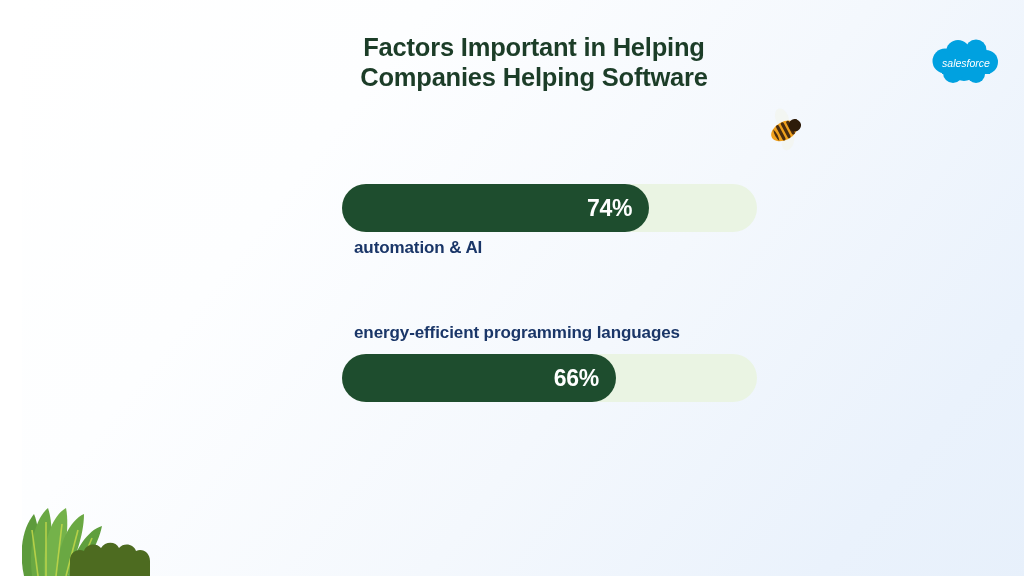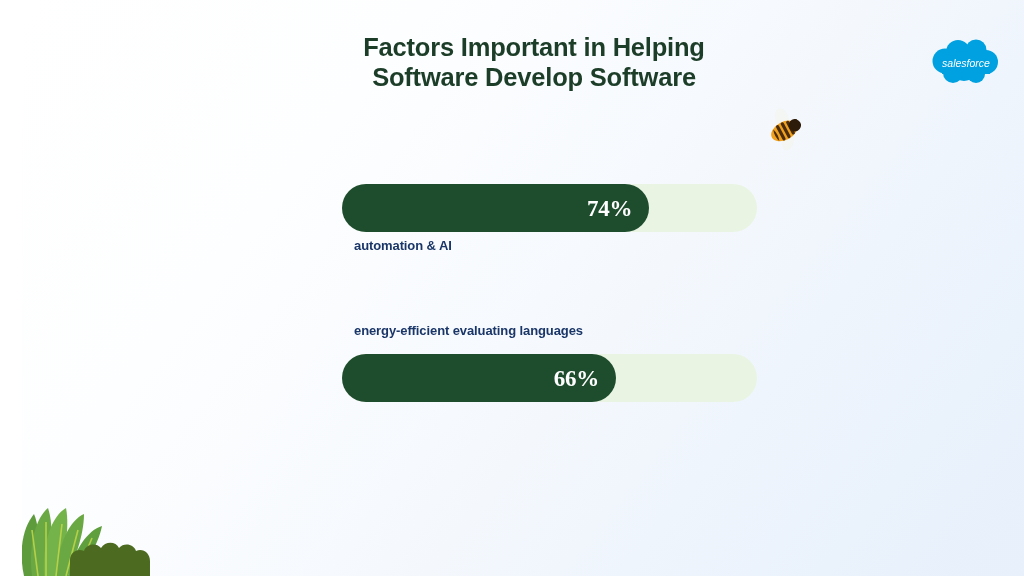--- a/index.html
+++ b/index.html
@@ -52,21 +52,20 @@
   .bar-row {
     position: relative;
     height: 85px;
   }
   .bar-track {
     position: relative;
     width: 415px;
     height: 48px;
     background: #eaf4e3;
     border-radius: 24px;
-    font-family: Liberation Serif, serif;
   }
   .bar-fill {
     position: absolute;
     left: 0;
     top: 0;
     height: 48px;
     background: #1e4d2e;
     border-radius: 24px;
     display: flex;
     align-items: center;
@@ -79,21 +78,21 @@
     font-size: 23px;
     font-weight: bold;
     letter-spacing: -0.3px;
     line-height: 1;
   }
   .bar-label {
     position: absolute;
     left: 12px;
     top: 54px;
     color: #1a3668;
-    font-size: 13px;
+    font-size: 17px;
     font-weight: bold;
     white-space: nowrap;
     letter-spacing: -0.1px;
   }
 
   
   .sf-logo {
     position: absolute;
     left: 906px;
     top: 36px;
@@ -123,21 +122,21 @@
   }
   .foliage svg { display: block; }
 </style>
 </head>
 <body>
 
 <div id="slide">
 
   <div class="title">
     <span class="title-line">Factors Important in Helping</span>
-    <span class="title-line">Software Develop Software</span>
+    <span class="title-line">Companies Helping Software</span>
   </div>
 
   <div class="sf-logo">
     <svg width="76" height="52" viewBox="0 0 76 52" xmlns="http://www.w3.org/2000/svg">
       <g>
         <circle cx="30" cy="16" r="12" fill="#00a1e0"></circle>
         <circle cx="48" cy="14" r="10.5" fill="#00a1e0"></circle>
         <circle cx="17" cy="25" r="12.5" fill="#00a1e0"></circle>
         <circle cx="58" cy="26" r="12" fill="#00a1e0"></circle>
         <circle cx="36" cy="30" r="15" fill="#00a1e0"></circle>
@@ -173,21 +172,21 @@
     <div class="bar-row">
       <div class="bar-track">
         <div class="bar-fill" style="width:74%;">
           <span class="bar-value">74%</span>
         </div>
       </div>
       <div class="bar-label">automation &amp; AI</div>
     </div>
 
     <div class="bar-row">
-      <div class="bar-label">energy-efficient evaluating languages</div>
+      <div class="bar-label">energy-efficient programming languages</div>
     </div>
 
 
     <div class="bar-row">
       <div class="bar-track">
         <div class="bar-fill" style="width:66%;text-align:right;">
           <span class="bar-value">66%</span>
         </div>
       </div>
     </div>

